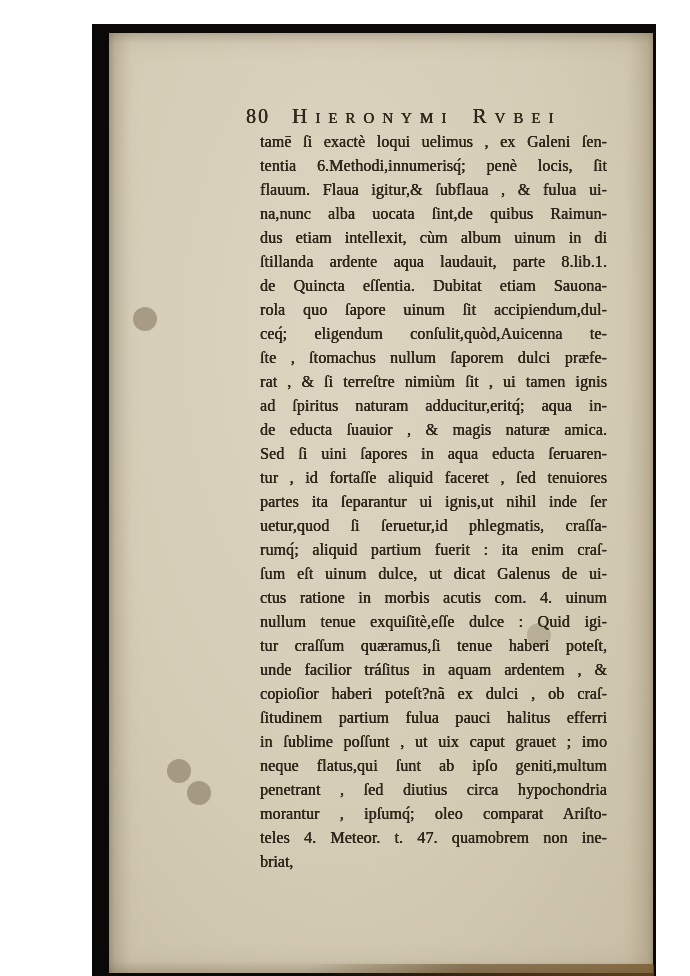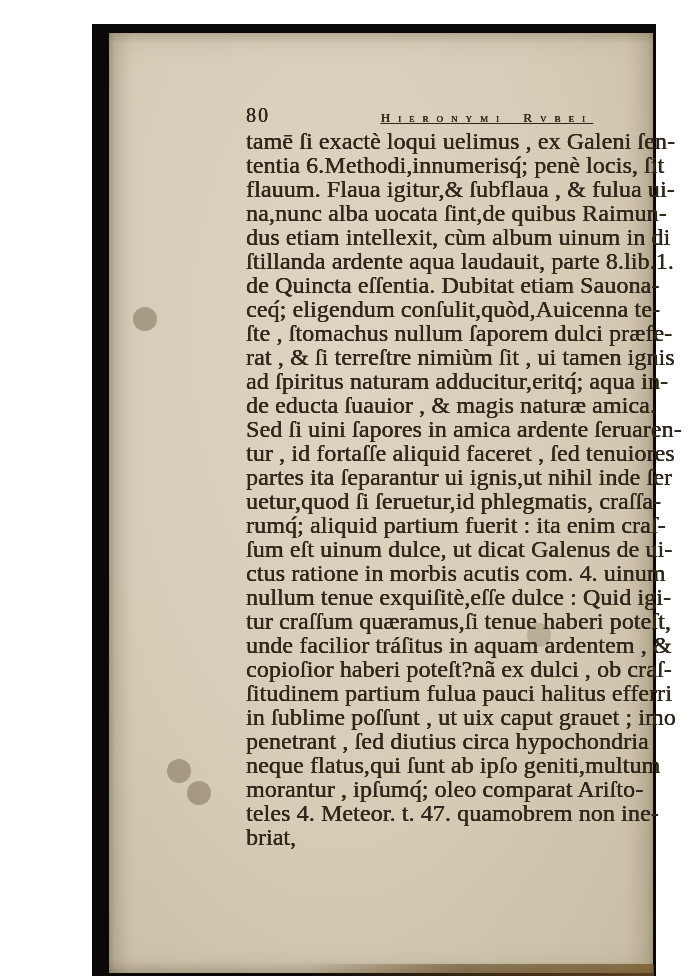--- a/index.html
+++ b/index.html
@@ -51,31 +51,31 @@
     position:absolute;left:113px;top:47px;width:395px;height:26px;
     display:flex;align-items:baseline;
     color:var(--ink);
     font-family:"Liberation Serif","DejaVu Serif",serif;
     text-shadow:0.3px 0 0 currentColor, 0 0 .5px rgba(47,39,27,.8);
   }
   .page-number{
     font-size:20px;width:46px;letter-spacing:2px;
   }
   .running-title{
-    flex:1;text-align:right;
+    flex:1;text-align:left;
     font-variant:small-caps;
-    font-size:13px;letter-spacing:8px;word-spacing:5px;text-decoration:underline;
+    font-size:21px;letter-spacing:8px;word-spacing:5px;
   }
 
   
   .textblock{
-    position:absolute;left:113px;top:73px;width:395px;
+    position:absolute;left:127px;top:73px;width:395px;
     color:var(--ink);
     font-family:"Liberation Serif","DejaVu Serif",serif;
-    font-size:24px;
+    font-size:16px;
     text-shadow:0.3px 0 0 currentColor, 0 0 .5px rgba(47,39,27,.75);
   }
   .line{
     height:23.8px;line-height:23.8px;
     text-align:justify;text-align-last:justify;
     white-space:nowrap;
     letter-spacing:.1px;
   }
   .catchword{
     height:23.8px;line-height:23.8px;
@@ -101,40 +101,41 @@
       </div>
 
       <div class="textblock">
         <div class="line">tamē ſi exactè loqui uelimus , ex Galeni ſen-</div>
         <div class="line">tentia 6.Methodi,innumerisq́; penè locis, ſit</div>
         <div class="line">flauum. Flaua igitur,&amp; ſubflaua , &amp; fulua ui-</div>
         <div class="line">na,nunc alba uocata ſint,de quibus Raimun-</div>
         <div class="line">dus etiam intellexit, cùm album uinum in di</div>
         <div class="line">ſtillanda ardente aqua laudauit, parte 8.lib.1.</div>
         <div class="line">de Quincta eſſentia.  Dubitat etiam Sauona-</div>
+        <div class="line">rola quo ſapore uinum ſit accipiendum,dul-</div>
         <div class="line">ceq́; eligendum conſulit,quòd,Auicenna te-</div>
         <div class="line">ſte , ſtomachus nullum ſaporem dulci præfe-</div>
         <div class="line">rat , &amp; ſi terreſtre nimiùm ſit , ui tamen ignis</div>
         <div class="line">ad ſpiritus naturam adducitur,eritq́; aqua in-</div>
         <div class="line">de educta ſuauior , &amp; magis naturæ amica.</div>
-        <div class="line">Sed ſi uini ſapores in amica ardente ſeruaren-</div>
+        <div class="line">Sed ſi uini ſapores in aqua educta ſeruaren-</div>
         <div class="line">tur , id fortaſſe aliquid faceret , ſed tenuiores</div>
         <div class="line">partes ita ſeparantur ui ignis,ut nihil inde ſer</div>
         <div class="line">uetur,quod ſi ſeruetur,id phlegmatis, craſſa-</div>
         <div class="line">rumq́; aliquid partium fuerit : ita enim craſ-</div>
         <div class="line">ſum eſt uinum dulce, ut dicat Galenus de ui-</div>
         <div class="line">ctus ratione in morbis acutis com. 4. uinum</div>
         <div class="line">nullum tenue exquiſitè,eſſe dulce : Quid igi-</div>
         <div class="line">tur craſſum quæramus,ſi tenue haberi poteſt,</div>
         <div class="line">unde facilior tráſitus in aquam ardentem , &amp;</div>
         <div class="line">copioſior haberi poteſt?nã ex dulci , ob craſ-</div>
         <div class="line">ſitudinem partium fulua pauci halitus efferri</div>
         <div class="line">in ſublime poſſunt , ut uix caput grauet ; imo</div>
+        <div class="line">neque flatus,qui ſunt ab ipſo geniti,multum</div>
         <div class="line">penetrant , ſed diutius circa hypochondria</div>
-        <div class="line">neque flatus,qui ſunt ab ipſo geniti,multum</div>
         <div class="line">morantur , ipſumq́;  oleo comparat Ariſto-</div>
         <div class="line">teles 4. Meteor. t. 47. quamobrem non ine-</div>
         <div class="catchword">briat,</div>
       </div>
 
     </div>
     <div class="fore-edge"></div>
   </div>
 </div>
 

